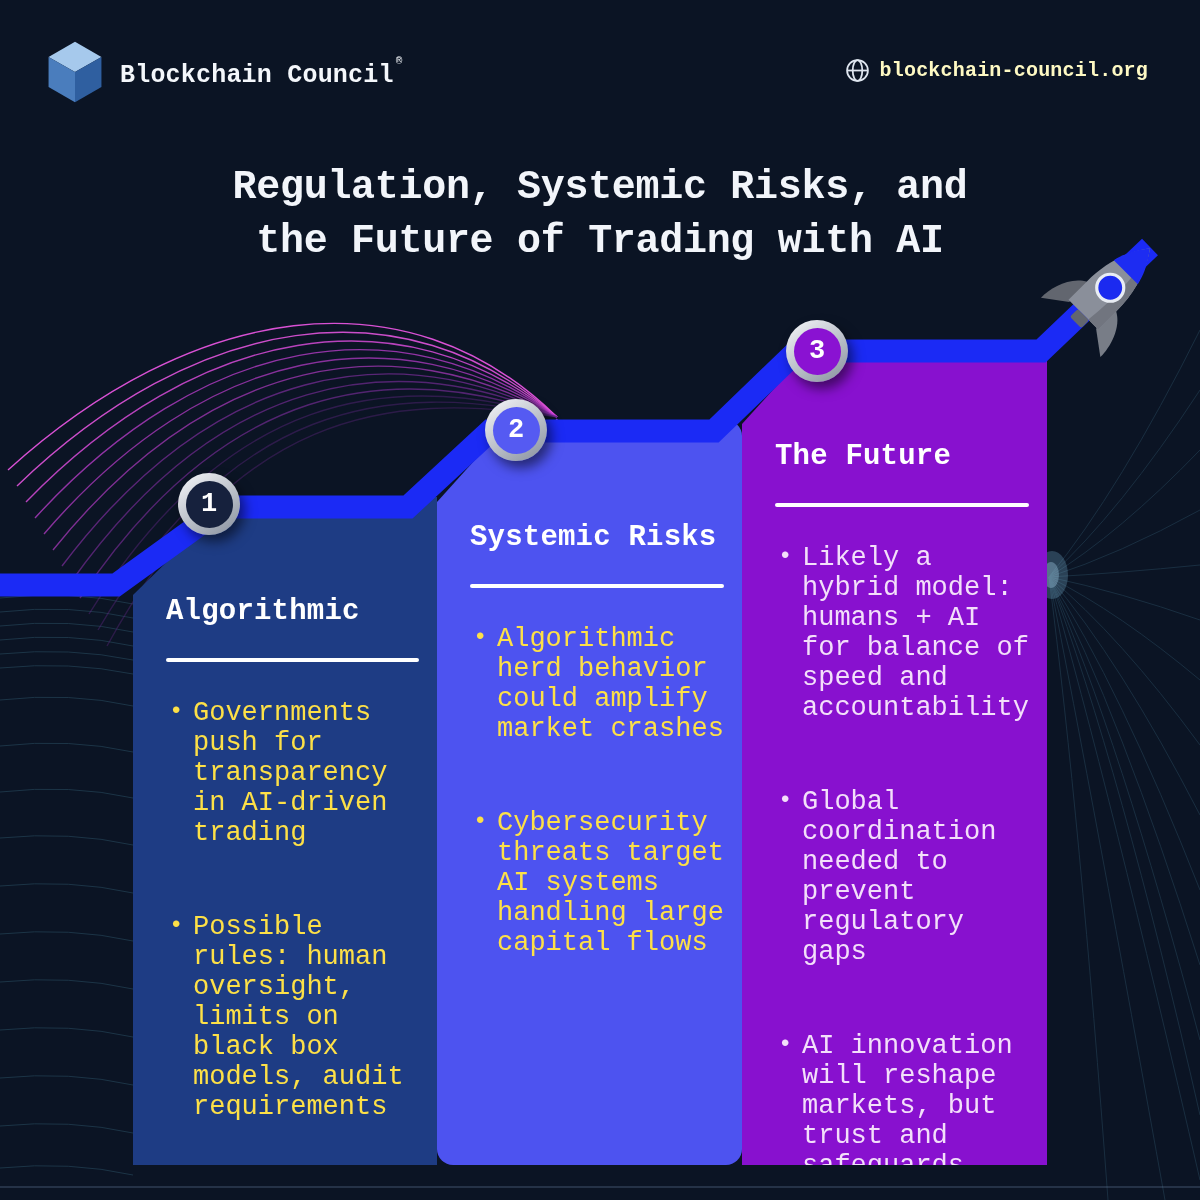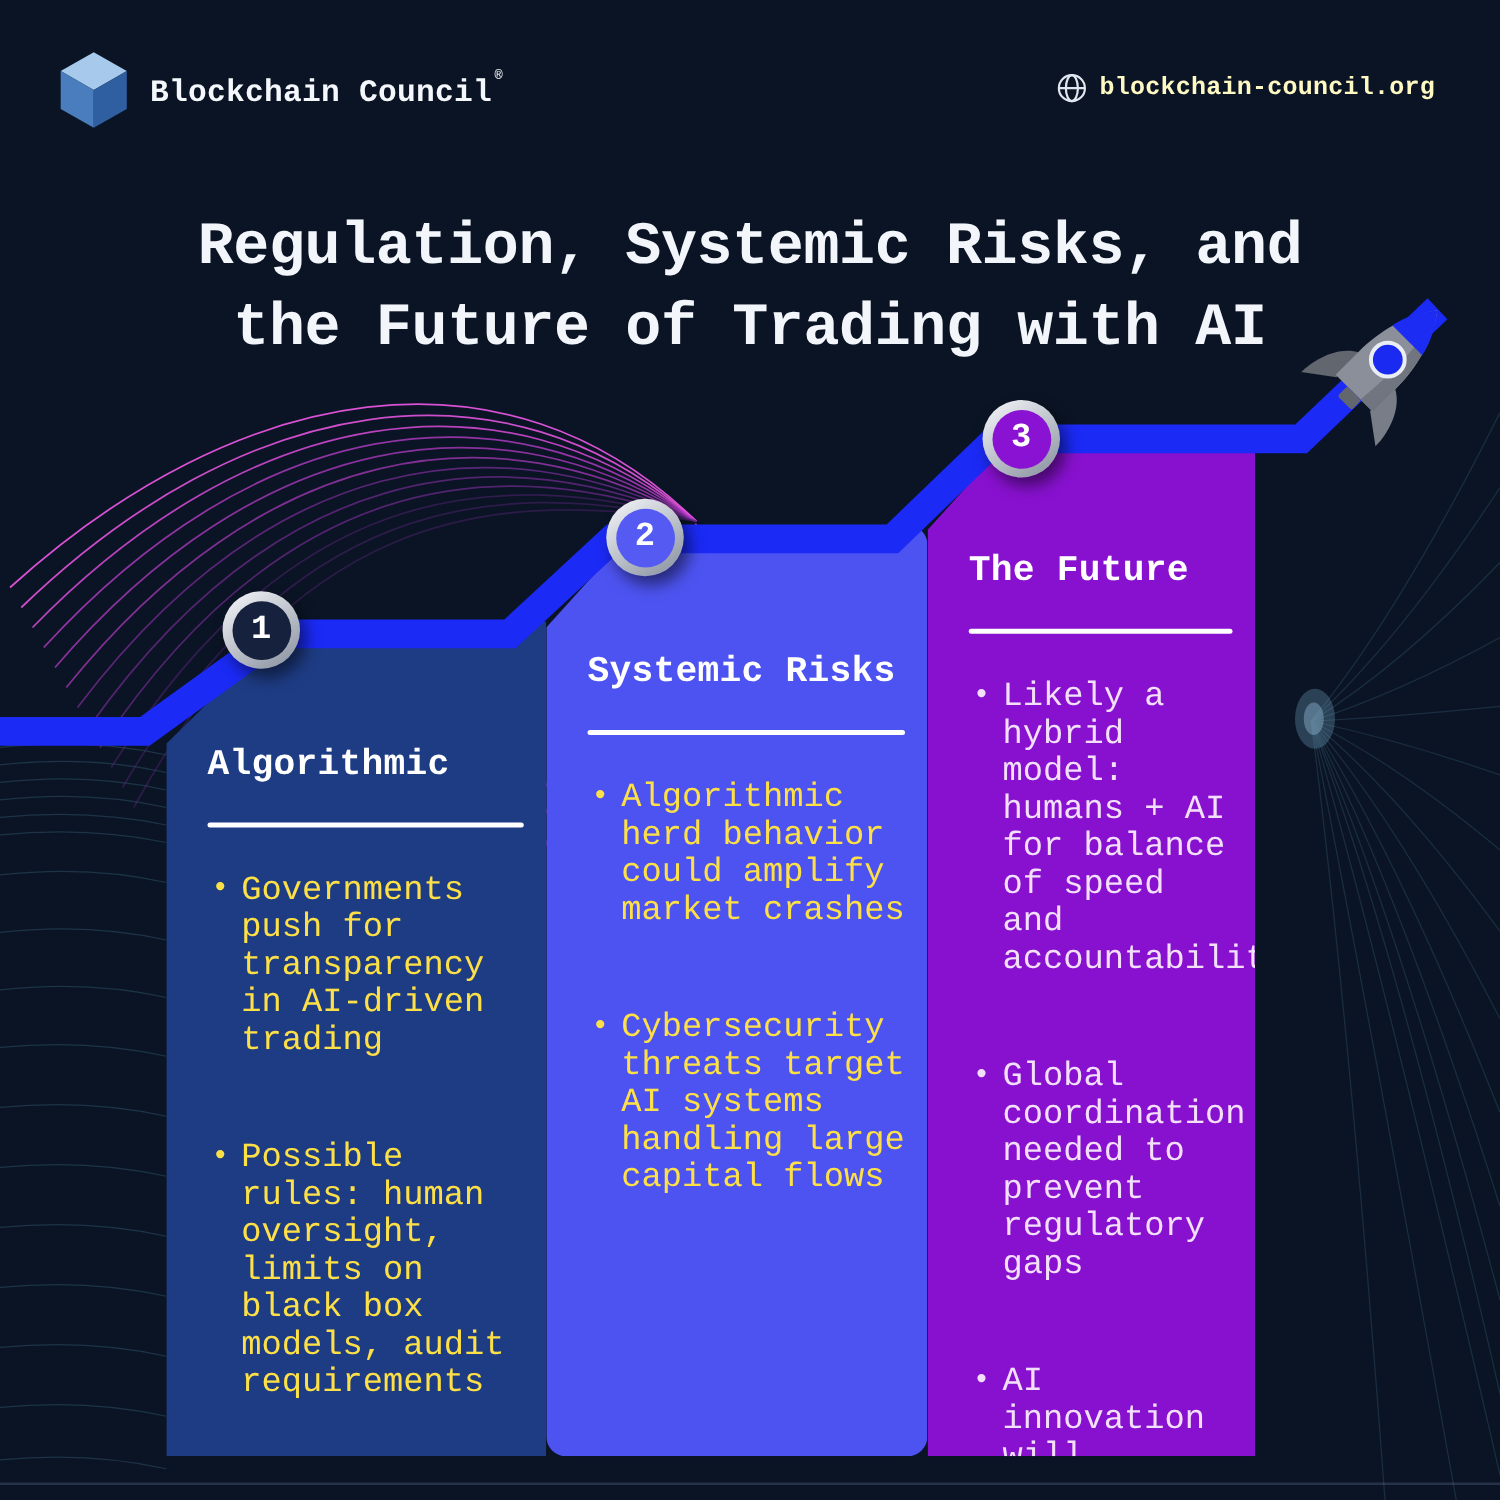--- a/index.html
+++ b/index.html
@@ -16,36 +16,36 @@
   
   .topbar{position:absolute;left:0;top:0;width:100%;height:120px;z-index:5;}
   .brand{position:absolute;left:44px;top:38px;display:flex;align-items:center;gap:14px;}
   .brand-name{font-size:25px;font-weight:bold;color:#f4f7fb;letter-spacing:.2px;}
   .brand-name sup{font-size:11px;font-weight:normal;vertical-align:18px;margin-left:2px;}
   .site{position:absolute;right:52px;top:58px;display:flex;align-items:center;gap:10px;}
   .site span{font-size:20px;font-weight:600;color:#fef9c3;letter-spacing:.2px;}
 
   
   .title{position:absolute;left:0;top:134px;width:100%;text-align:center;z-index:5;
-         font-size:48px;font-weight:bold;line-height:1.35;letter-spacing:-.3px;color:#f2f5fa;}
+         font-size:40px;font-weight:bold;line-height:1.35;letter-spacing:-.3px;color:#f2f5fa;}
   .title span{display:block;}
 
   
   .col{position:absolute;z-index:2;box-sizing:border-box;padding:0 18px 0 33px;}
   .col h2{margin:0;font-size:29px;font-weight:bold;color:#ffffff;line-height:40px;letter-spacing:.2px;}
   .divider{height:4px;background:#ffffff;border-radius:2px;margin-top:26px;width:100%;}
   .col ul{list-style:none;margin:36px 0 0 0;padding:0;}
   .col li{position:relative;padding-left:27px;font-size:27px;line-height:30px;margin-bottom:64px;}
   .col li:last-child{margin-bottom:0;}
   .col li::before{content:"\2022";position:absolute;left:3px;top:-1px;font-size:24px;}
   .col1{left:133px;top:497px;width:304px;height:668px;background:#1e3c84;
         clip-path:polygon(100px 0,100% 0,100% 100%,0 100%,0 98px);padding-top:95px;}
   .col2{left:437px;top:420px;width:305px;height:745px;background:#4d53f0;
         clip-path:polygon(74px 0,100% 0,100% 100%,0 100%,0 82px);padding-top:98px;border-radius:16px;}
-  .col3{left:742px;top:340px;width:262px;height:825px;background:#8811cf;
+  .col3{left:742px;top:340px;width:305px;height:825px;background:#8811cf;
         clip-path:polygon(76px 0,100% 0,100% 100%,0 100%,0 84px);padding-top:97px;}
   .col1 li,.col2 li{color:#fde047;}
   .col3 li{color:#f3dffa;}
 
   
   .badge{position:absolute;z-index:4;width:62px;height:62px;border-radius:50%;
          background:linear-gradient(145deg,#eceef2 10%,#9199a6 90%);
          display:flex;align-items:center;justify-content:center;
          box-shadow:5px 7px 12px rgba(0,0,0,.5);}
   .badge .in{width:47px;height:47px;border-radius:50%;display:flex;align-items:center;

